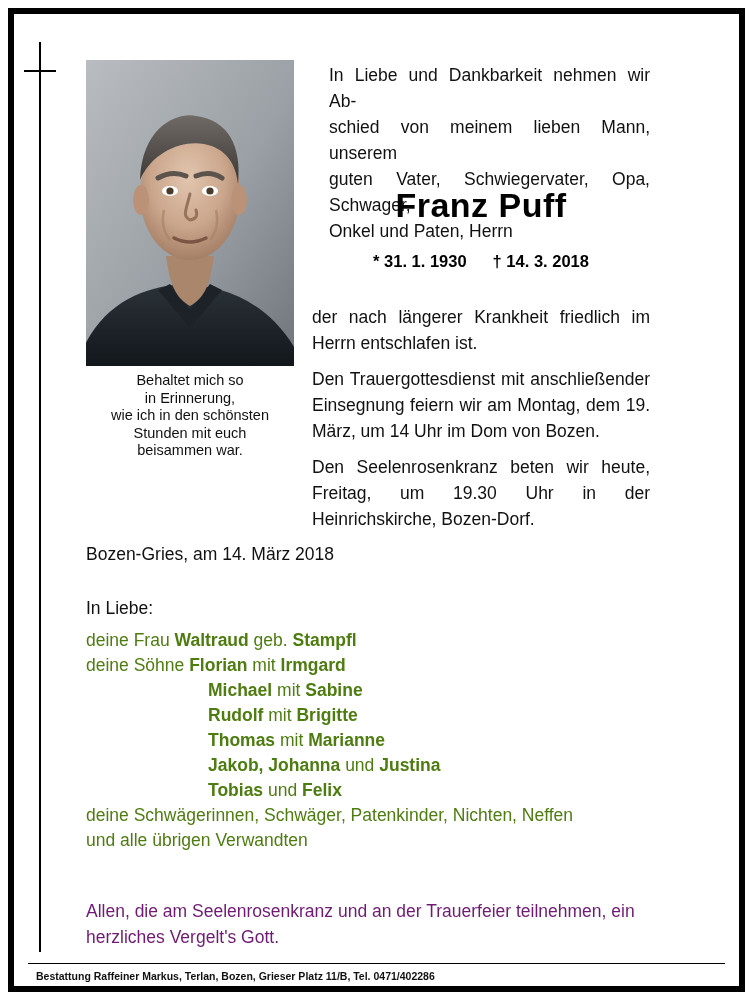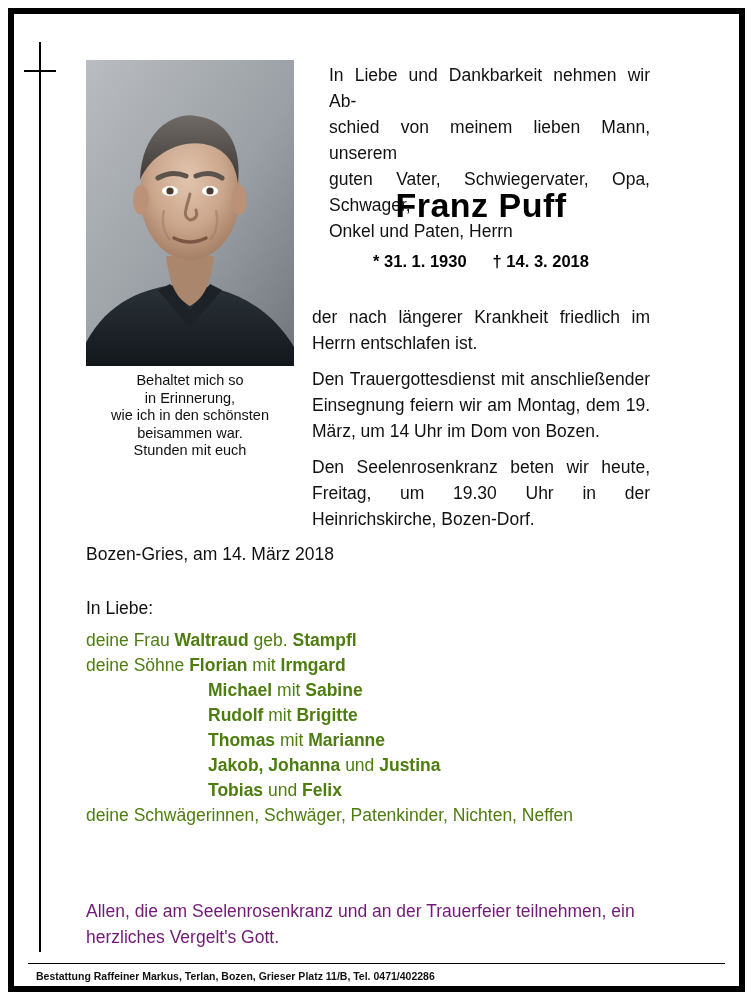--- a/index.html
+++ b/index.html
@@ -248,22 +248,22 @@
 
         <path d="M78 150 q-4 18 6 30" stroke="#a8836a" stroke-width="2.5" fill="none" opacity="0.7"></path>
         <path d="M130 150 q4 18 -6 30" stroke="#a8836a" stroke-width="2.5" fill="none" opacity="0.7"></path>
       </svg>
     </div>
 
     <div class="photo-caption">
       <div>Behaltet mich so</div>
       <div>in Erinnerung,</div>
       <div>wie ich in den schönsten</div>
+      <div>Stunden mit euch</div>
       <div>beisammen war.</div>
-      <div>Stunden mit euch</div>
     </div>
 
     <div class="maintext">
       <p>In Liebe und Dankbarkeit nehmen wir Ab-</p>
       <p>schied von meinem lieben Mann, unserem</p>
       <p>guten Vater, Schwiegervater, Opa, Schwager,</p>
       <p>Onkel und Paten, Herrn</p>
     </div>
 
     <div class="name">Franz Puff</div>
@@ -284,20 +284,21 @@
 
     <div class="family">
         <div class="row"><span>deine Frau </span><b>Waltraud</b><span> geb. </span><b>Stampfl</b></div>
         <div class="row"><span>deine Söhne </span><b>Florian</b><span> mit </span><b>Irmgard</b></div>
         <div class="row indent1"><b>Michael</b><span> mit </span><b>Sabine</b></div>
         <div class="row indent1"><b>Rudolf</b><span> mit </span><b>Brigitte</b></div>
         <div class="row indent1"><b>Thomas</b><span> mit </span><b>Marianne</b></div>
         <div class="row indent1"><b>Jakob, Johanna</b><span> und </span><b>Justina</b></div>
         <div class="row indent1"><b>Tobias</b><span> und </span><b>Felix</b></div>
         <div class="row"><span>deine Schwägerinnen, Schwäger, Patenkinder, Nichten, Neffen</span></div>
+        <div class="row"><span>und alle übrigen Verwandten</span></div>
       </div>
 
     <div class="closing">Allen, die am Seelenrosenkranz und an der Trauerfeier teilnehmen, ein herzliches Vergelt's Gott.</div>
 
     <div class="divider"></div>
     <div class="footer">Bestattung Raffeiner Markus, Terlan, Bozen, Grieser Platz 11/B, Tel. 0471/402286</div>
   </div>
 </div>
 
 </body></html>

